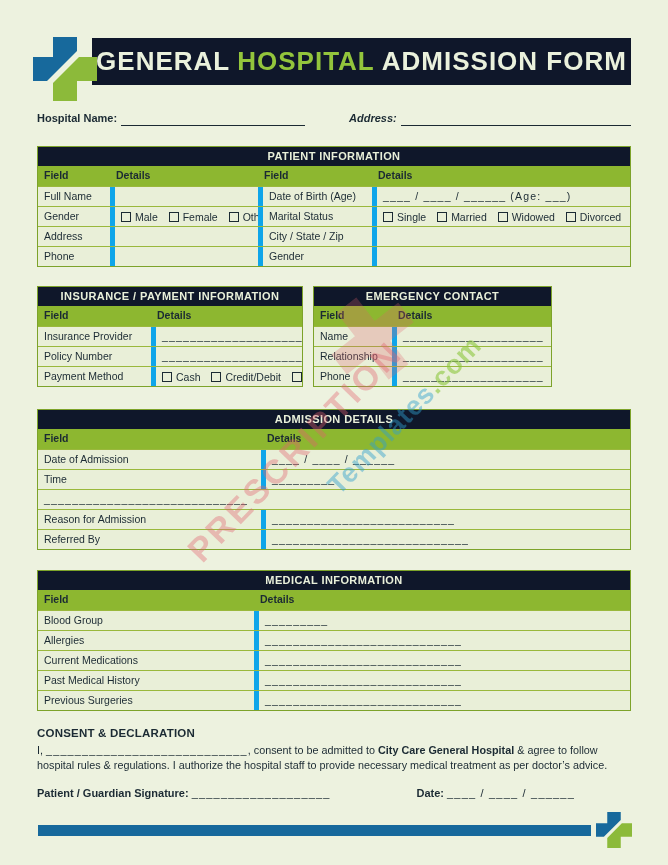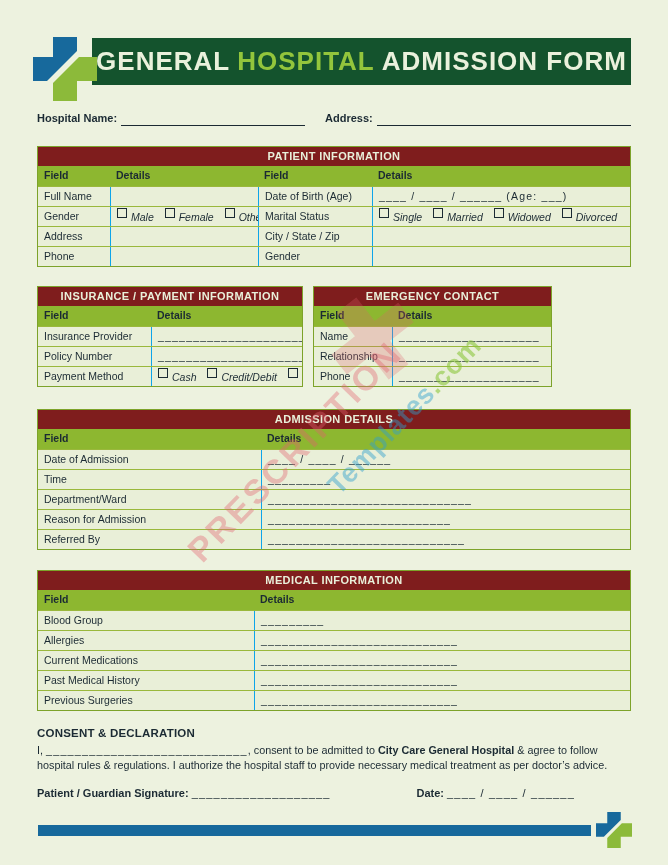--- a/index.html
+++ b/index.html
@@ -5,61 +5,61 @@
   html,body{margin:0;padding:0;background:#c9cdbf;}
   .page{
     position:relative;width:668px;height:865px;margin:0 auto;
     background:#edf2df;overflow:hidden;box-sizing:border-box;
     padding:0 37px;font-family:"Liberation Sans", sans-serif;color:#1b2a33;
   }
   
   .hdr{position:relative;height:85px;}
   .title-bar{
     position:absolute;left:55px;right:0;top:38px;height:47px;
-    background:#14532d;display:flex;align-items:center;justify-content:center;
+    background:#0f172a;display:flex;align-items:center;justify-content:center;
     font-size:26px;font-weight:bold;letter-spacing:1px;color:#eaf1dc;white-space:nowrap;
   }
   .title-bar .grn{color:#93c53c;margin:0 7px;}
   .logo-big{position:absolute;left:-4px;top:37px;z-index:2;}
   
   .topline{display:flex;align-items:flex-start;margin-top:27px;height:16px;font-size:11px;font-weight:bold;}
   .topline .lbl{white-space:nowrap;}
   .uline{display:inline-block;border-bottom:1.5px solid #1b2a33;height:13px;margin-left:4px;}
   .uline.hn{width:184px;}
   .uline.ad{flex:1;}
-  .topline .lbl2{margin-left:20px;}
+  .topline .lbl2{margin-left:44px;font-style:italic;}
   
   .tbl{border:1px solid #7da32a;margin-top:18px;background:#e9efd8;}
   .tbl-title{
-    height:19px;line-height:19px;background:#7f1d1d;color:#e9f0da;
+    height:19px;line-height:19px;background:#0f172a;color:#e9f0da;
     text-align:center;font-size:11px;font-weight:bold;letter-spacing:.4px;
   }
   .thead,.trow{display:grid;box-sizing:border-box;}
   .thead{background:#8db730;font-weight:bold;height:20px;}
   .trow{height:20px;border-top:1px solid #9ab83c;}
   .cell{
     box-sizing:border-box;padding:0 6px;font-size:10.5px;line-height:19px;
     overflow:hidden;white-space:nowrap;
   }
-  .trow .cell + .cell, .pat-grid .cell + .cell{border-left:1px solid #0ea5e9;}
+  .trow .cell + .cell, .pat-grid .cell + .cell{border-left:5px solid #0ea5e9;}
   .thead .cell + .cell{border-left:none;}
   .pat-grid{grid-template-columns:72px 148px 114px 1fr;}
   .ins-grid{grid-template-columns:113px 1fr;}
   .eme-grid{grid-template-columns:78px 1fr;}
   .adm-grid{grid-template-columns:223px 1fr;}
   .med-grid{grid-template-columns:216px 1fr;}
   .side-pair{display:flex;margin-top:19px;}
   .side-pair .tbl{margin-top:0;}
   .tbl.ins{width:264px;}
   .tbl.eme{width:237px;margin-left:10px;}
   .tbl.adm,.tbl.med{margin-top:22px;}
   .tbl.med{margin-top:20px;}
   .dash{letter-spacing:1.2px;color:#1b2a33;}
   
-  .cb{display:inline-flex;align-items:flex-start;margin-right:8px;vertical-align:middle;font-style:italic;}
+  .cb{display:inline-flex;align-items:center;margin-right:8px;vertical-align:middle;}
   .cb .box{
     display:inline-block;width:8px;height:8px;border:1.3px solid #1b2a33;
     margin-right:4px;background:transparent;
   }
   
   .consent{margin-top:16px;}
   .consent h3{margin:0;font-size:11.5px;letter-spacing:.2px;}
   .consent p{margin:4px 0 0 0;font-size:10.8px;line-height:14.5px;}
   .sig-row{display:flex;align-items:flex-end;margin-top:15px;font-size:11px;}
   .sig-row b{white-space:nowrap;text-align:right;}
@@ -234,21 +234,20 @@
     </div>
     <div class="trow adm-grid">
       <div class="cell">Date of Admission</div>
       <div class="cell"><span class="dash">____ / ____ / ______</span></div>
     </div>
     <div class="trow adm-grid">
       <div class="cell">Time</div>
       <div class="cell"><span class="dash">_________</span></div>
     </div>
     <div class="trow adm-grid">
-      <div class="cell">Department/Ward</div>
       <div class="cell"><span class="dash">_____________________________</span></div>
     </div>
     <div class="trow adm-grid">
       <div class="cell">Reason for Admission</div>
       <div class="cell"><span class="dash">__________________________</span></div>
     </div>
     <div class="trow adm-grid">
       <div class="cell">Referred By</div>
       <div class="cell"><span class="dash">____________________________</span></div>
     </div>

